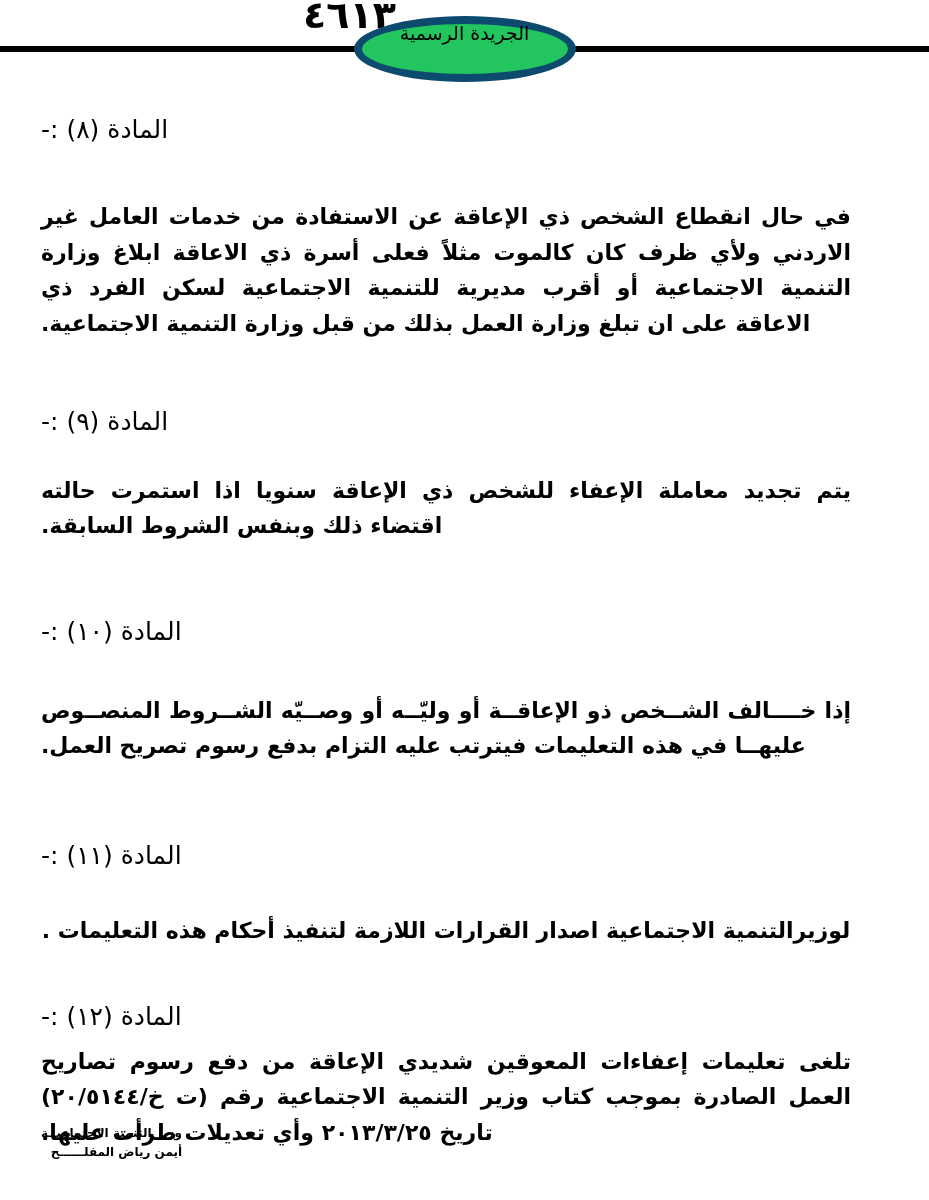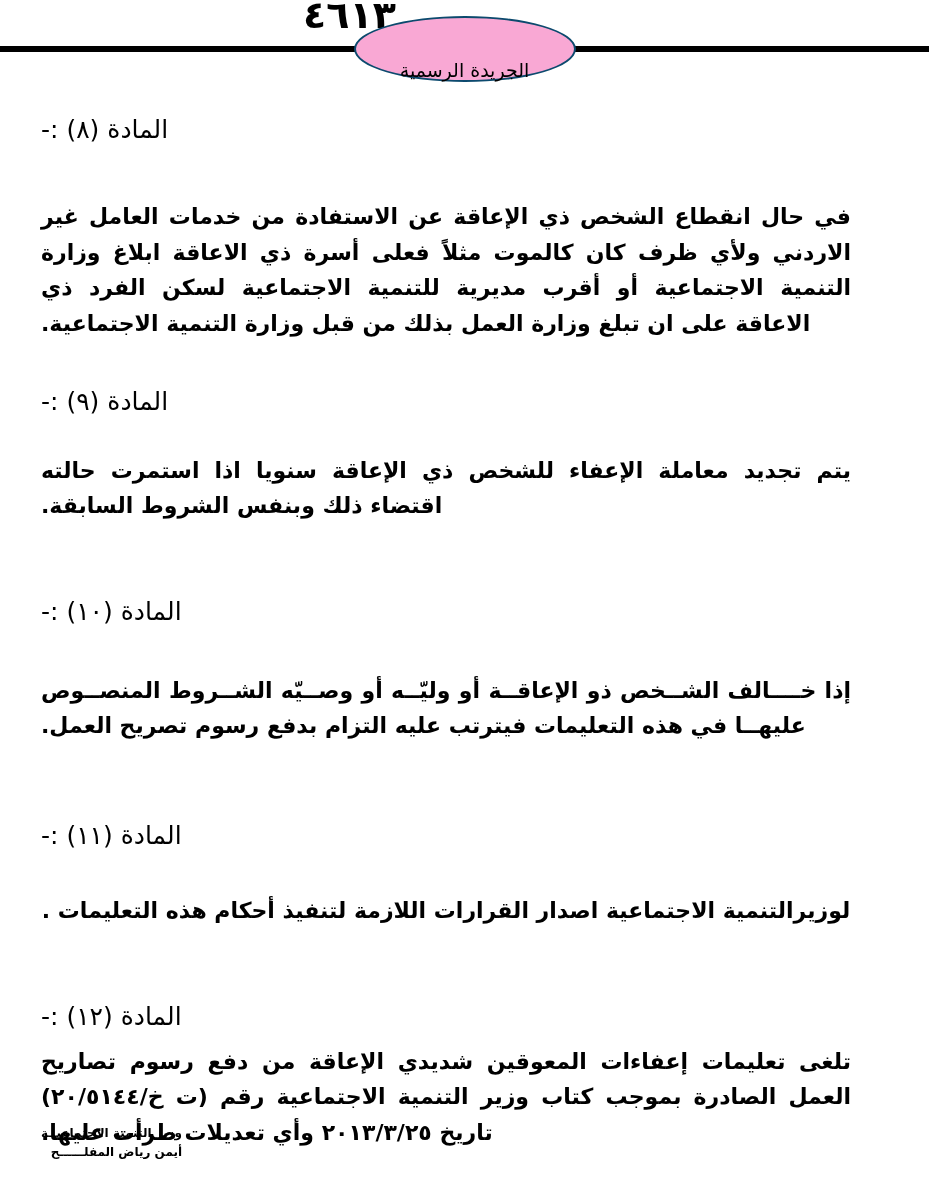--- a/index.html
+++ b/index.html
@@ -56,25 +56,25 @@
     background: #000000;
   }
 
   .gazette-oval {
     position: absolute;
     top: 16px;
     left: 50%;
     transform: translateX(-50%);
     width: 222px;
     height: 66px;
-    border: 2px solid #0c4a6e;
+    border: 8px solid #0c4a6e;
     border-radius: 50%;
-    background: #f9a8d4;
+    background: #22c55e;
     display: flex;
-    align-items: flex-end;
+    align-items: flex-start;
     justify-content: center;
     box-sizing: border-box;
     z-index: 2;
   }
 
   .gazette-oval-label {
     font-size: 19px;
     font-weight: 400;
     line-height: 1;
     direction: rtl;
@@ -116,30 +116,30 @@
   }
 
   .article-body.center-last {
     text-align-last: center;
   }
 
   
   .art-8  { margin-top: 16px; }
   .art-8  .article-body { margin-top: 52px; }
 
-  .art-9  { margin-top: 42px; }
+  .art-9  { margin-top: 62px; }
   .art-9  .article-body { margin-top: 34px; }
 
   .art-10 { margin-top: 70px; }
   .art-10 .article-body { margin-top: 44px; }
 
   .art-11 { margin-top: 74px; }
   .art-11 .article-body { margin-top: 40px; }
 
-  .art-12 { margin-top: 70px; }
+  .art-12 { margin-top: 50px; }
   .art-12 .article-body { margin-top: 10px; }
 
   
   .signature-block {
     position: absolute;
     left: 78px;
     top: 1124px;
     direction: rtl;
     text-align: right;
   }

